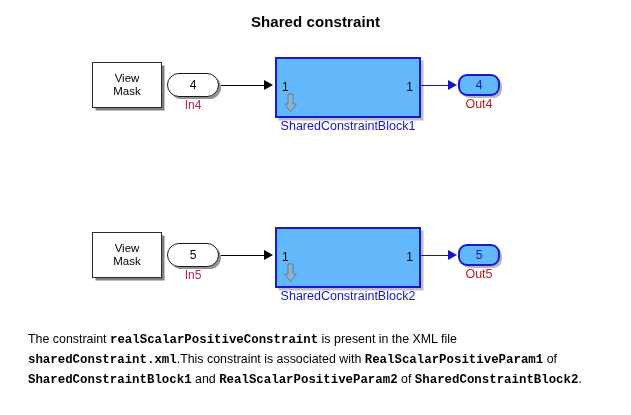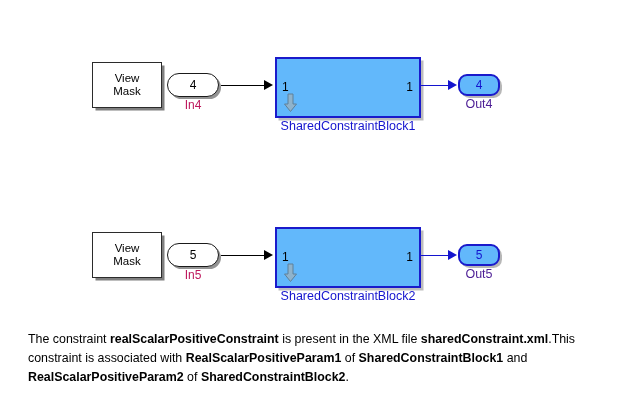--- a/index.html
+++ b/index.html
@@ -205,41 +205,42 @@
     font-size: 12px;
     color: #1414CE;
   }
   .outport-name {
     position: absolute;
     left: -4px;
     top: 23px;
     width: 50px;
     text-align: center;
     font-size: 12.5px;
-    color: #4c1d95;
+    color: #b91c1c;
     white-space: nowrap;
   }
 
   
   .description {
     position: absolute;
     left: 28px;
     top: 330px;
     width: 590px;
     font-size: 12.4px;
     line-height: 19px;
     color: #000000;
   }
-  .description b { font-weight: bold; }
+  .description b { font-weight: bold; font-family: Liberation Mono, monospace; }
 </style>
 </head>
 <body>
 
 <div id="canvas">
 
+  <div class="diagram-title">Shared constraint</div>
 
   <div class="row row-1">
 
     <div class="maskblock">
       <div class="maskblock-label">View
 Mask</div>
     </div>
 
     <div class="inport-wrap">
       <div class="inport">

